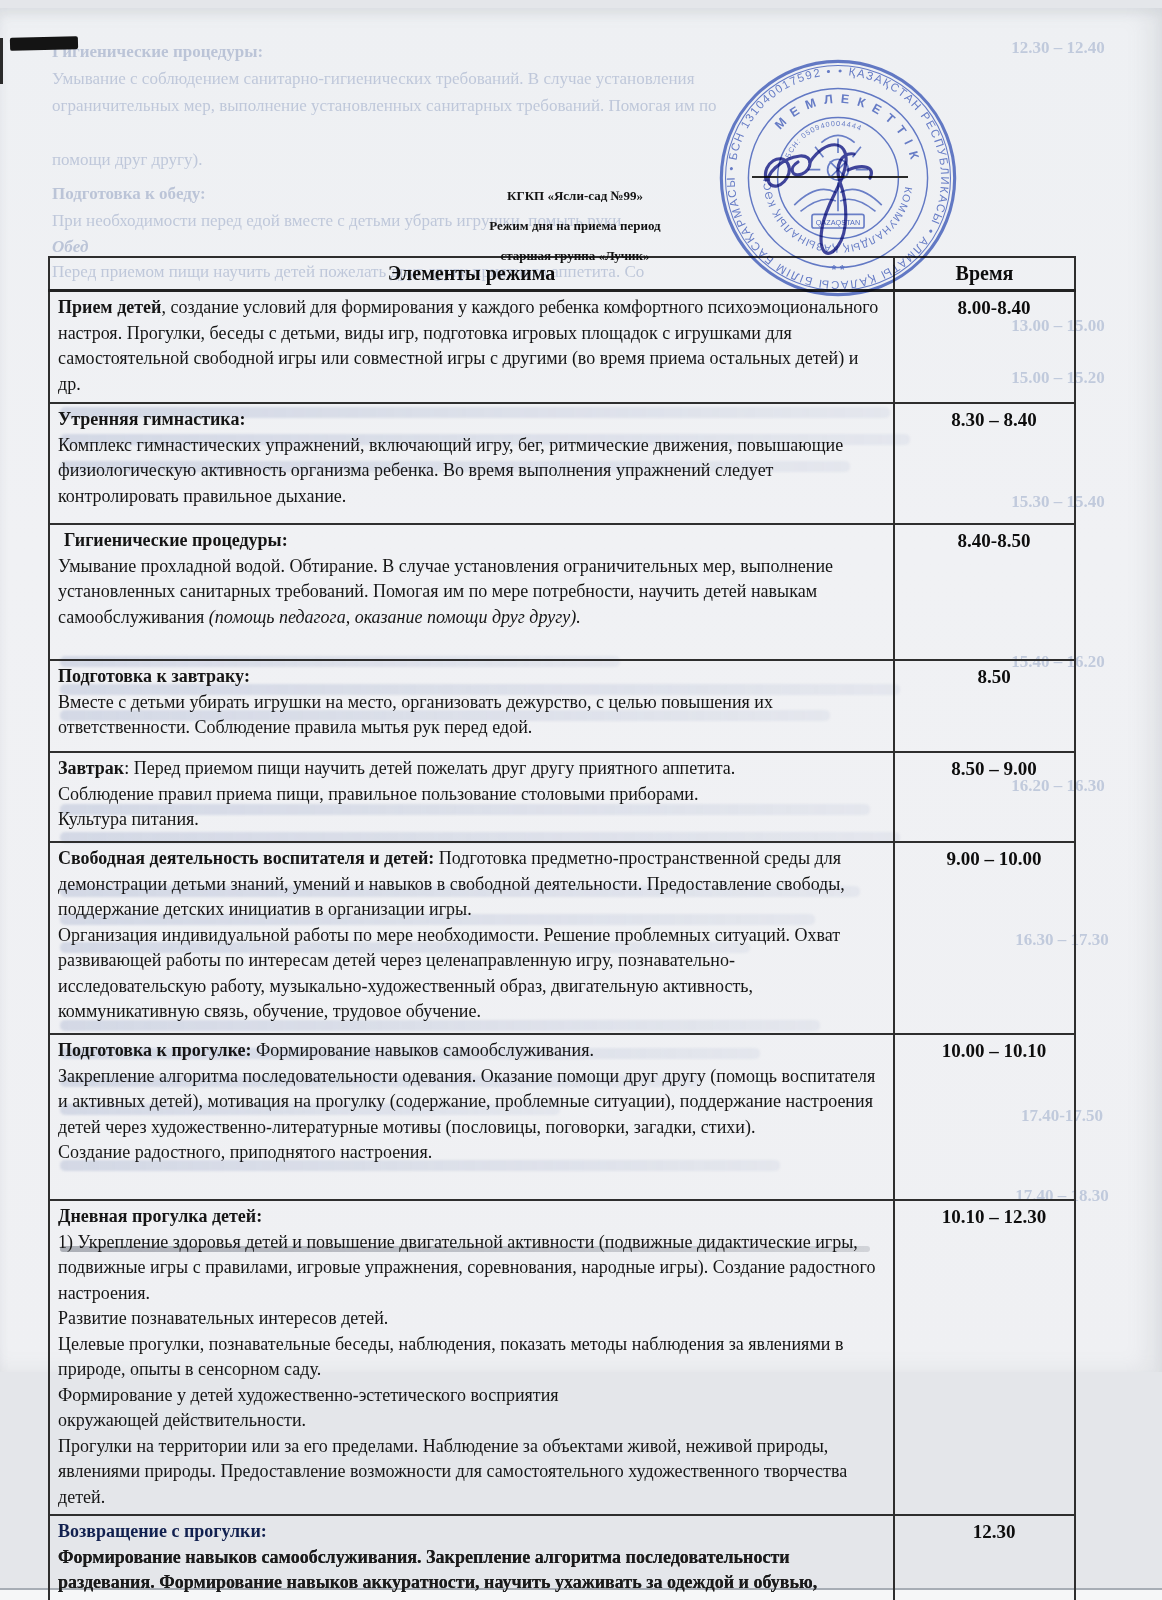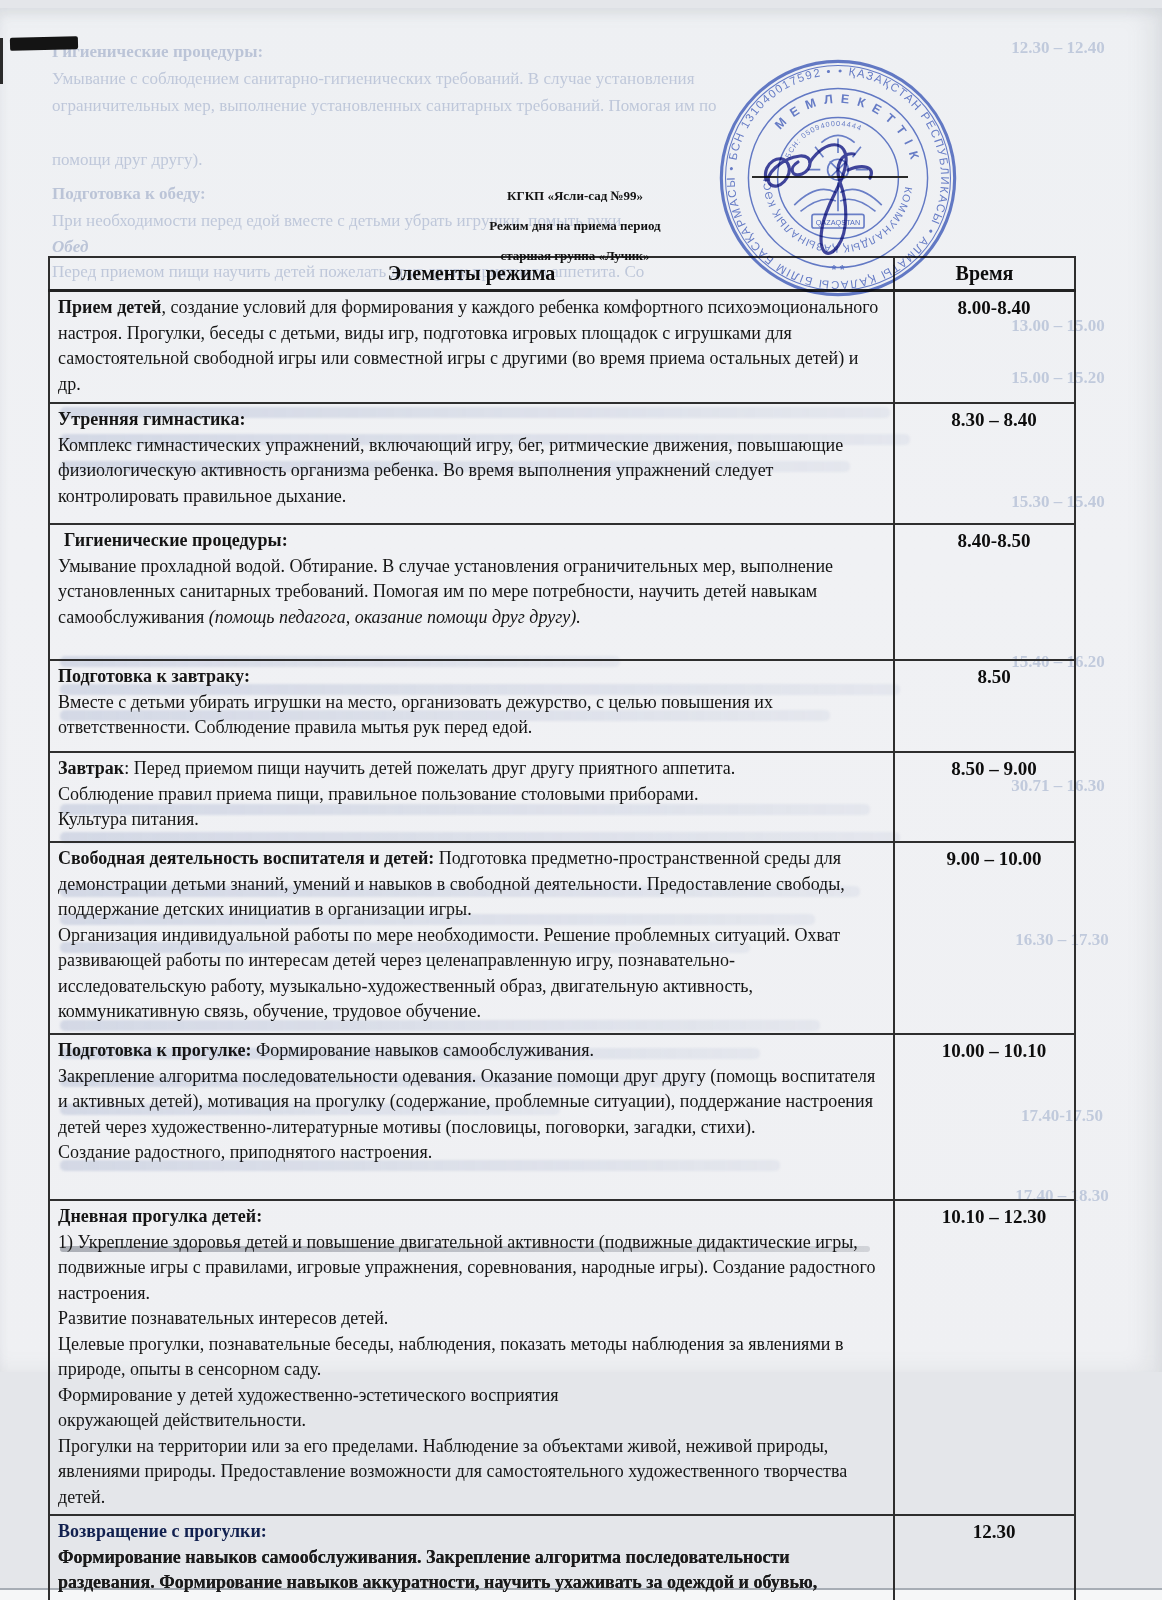--- a/index.html
+++ b/index.html
@@ -118,21 +118,21 @@
   <div class="ghost ghost-head g-m0">Подготовка к обеду:</div>
   <div class="ghost g-m1">При необходимости перед едой вместе с детьми убрать игрушки, помыть руки</div>
   <div class="ghost ghost-head g-m2">Обед</div>
   <div class="ghost g-m3">Перед приемом пищи научить детей пожелать друг другу приятного аппетита. Со</div>
 
   <div class="ghost-time gt0">12.30 – 12.40</div>
   <div class="ghost-time gt1">13.00 – 15.00</div>
   <div class="ghost-time gt2">15.00 – 15.20</div>
   <div class="ghost-time gt3">15.30 – 15.40</div>
   <div class="ghost-time gt4">15.40 – 16.20</div>
-  <div class="ghost-time gt5">30.71 – 16.30</div>
+  <div class="ghost-time gt5">16.20 – 16.30</div>
   <div class="ghost-time gt6">16.30 – 17.30</div>
   <div class="ghost-time gt7">17.40-17.50</div>
   <div class="ghost-time gt8">17.40 – 18.30</div>
 
   <div class="ghost-bar b0"></div>
   <div class="ghost-bar b1"></div>
   <div class="ghost-bar b2"></div>
   <div class="ghost-bar b3"></div>
   <div class="ghost-bar b4"></div>
   <div class="ghost-bar b5"></div>

